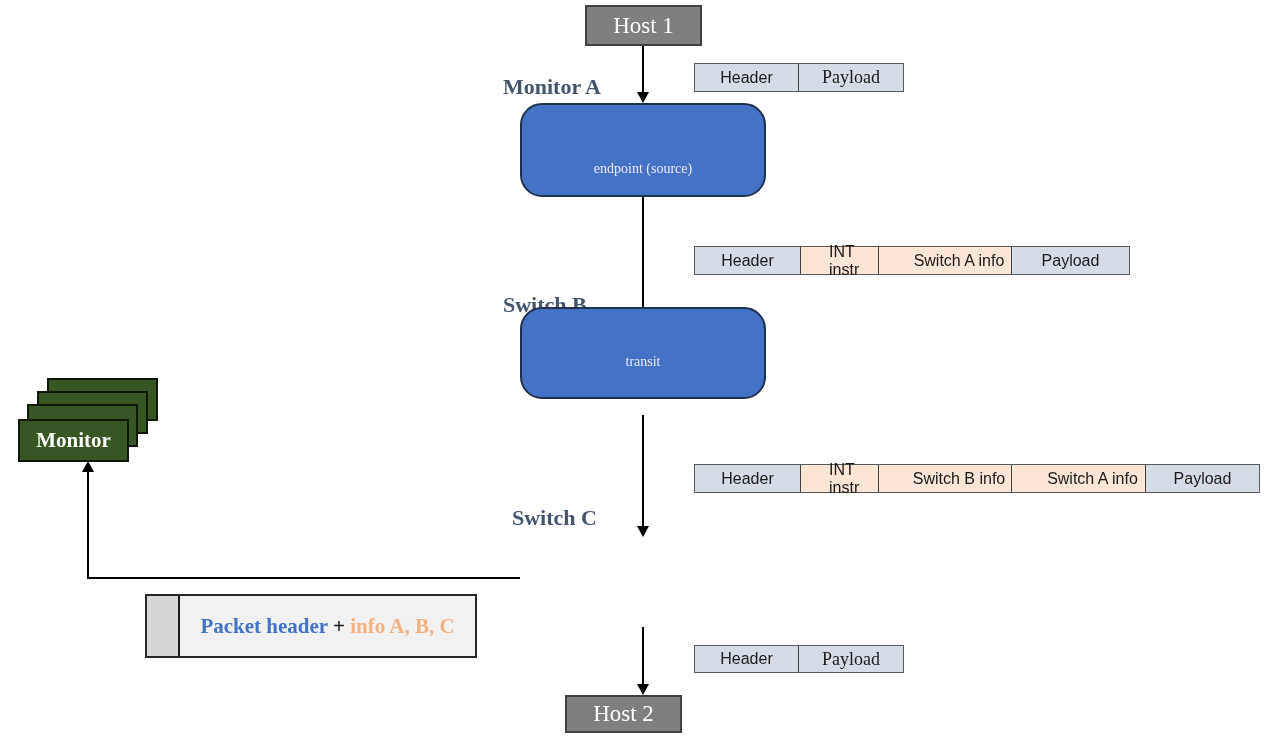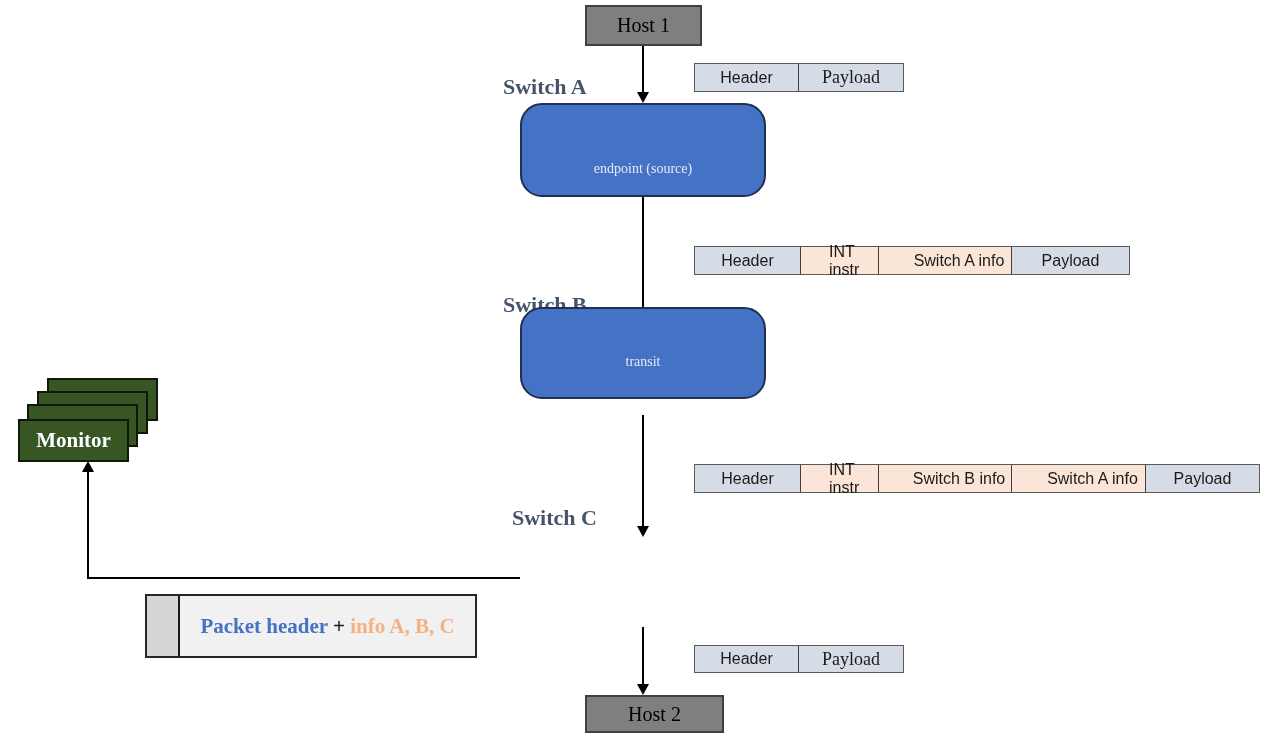--- a/index.html
+++ b/index.html
@@ -9,22 +9,22 @@
     background:#ffffff;
     font-family:"Liberation Serif", serif;
     overflow:hidden;
   }
   .abs{position:absolute;box-sizing:border-box;}
 
   
   .host{
     background:#7F7F7F;
     border:2px solid #404040;
-    color:#000000;
-    font-size:20px;
+    color:#ffffff;
+    font-size:23px;
     display:flex;align-items:center;justify-content:center;
   }
 
   
   .switch{
     background:#4472C4;
     border:2px solid #1F3050;
     border-radius:22px;
   }
   .switch-label{
@@ -124,21 +124,21 @@
   </div>
 
   <div class="abs vline" style="left:642px;top:46px;height:48px;"></div>
   <div class="abs arrow-down" style="left:637px;top:92px;"></div>
 
   <div class="abs packet" style="left:694px;top:63px;">
     <div class="cell gray" style="width:104px;">Header</div>
     <div class="cell gray serif" style="width:104px;">Payload</div>
   </div>
 
-  <div class="abs switch-label" style="left:503px;top:74px;">Switch A</div>
+  <div class="abs switch-label" style="left:503px;top:74px;">Monitor A</div>
   <div class="abs switch" style="left:520px;top:103px;width:246px;height:94px;">
     <div class="abs role-text" style="top:56px;left:0;">endpoint (source)</div>
   </div>
 
   <div class="abs vline" style="left:642px;top:197px;height:116px;"></div>
   <div class="abs arrow-down" style="left:637px;top:312px;"></div>
 
   <div class="abs packet" style="left:694px;top:246px;">
     <div class="cell gray" style="width:106px;">Header</div>
     <div class="cell peach" style="width:78px;">INT instr</div>
@@ -165,21 +165,21 @@
   <div class="abs switch-label" style="left:512px;top:505px;">Switch C</div>
 
   <div class="abs vline" style="left:642px;top:627px;height:58px;"></div>
   <div class="abs arrow-down" style="left:637px;top:684px;"></div>
 
   <div class="abs packet" style="left:694px;top:645px;height:28px;">
     <div class="cell gray" style="width:104px;">Header</div>
     <div class="cell gray serif" style="width:104px;">Payload</div>
   </div>
 
-  <div class="abs host" style="left:585px;top:695px;width:139px;height:38px;">
+  <div class="abs host" style="left:565px;top:695px;width:117px;height:38px;">
     <span>Host 2</span>
   </div>
 
   <div class="abs hline" style="left:87px;top:577px;width:433px;"></div>
   <div class="abs vline" style="left:87px;top:471px;height:107px;"></div>
   <div class="abs arrow-up" style="left:82px;top:461px;"></div>
 
   <div class="abs monitor-box" style="left:47px;top:378px;"></div>
   <div class="abs monitor-box" style="left:37px;top:391px;"></div>
   <div class="abs monitor-box" style="left:27px;top:404px;"></div>

